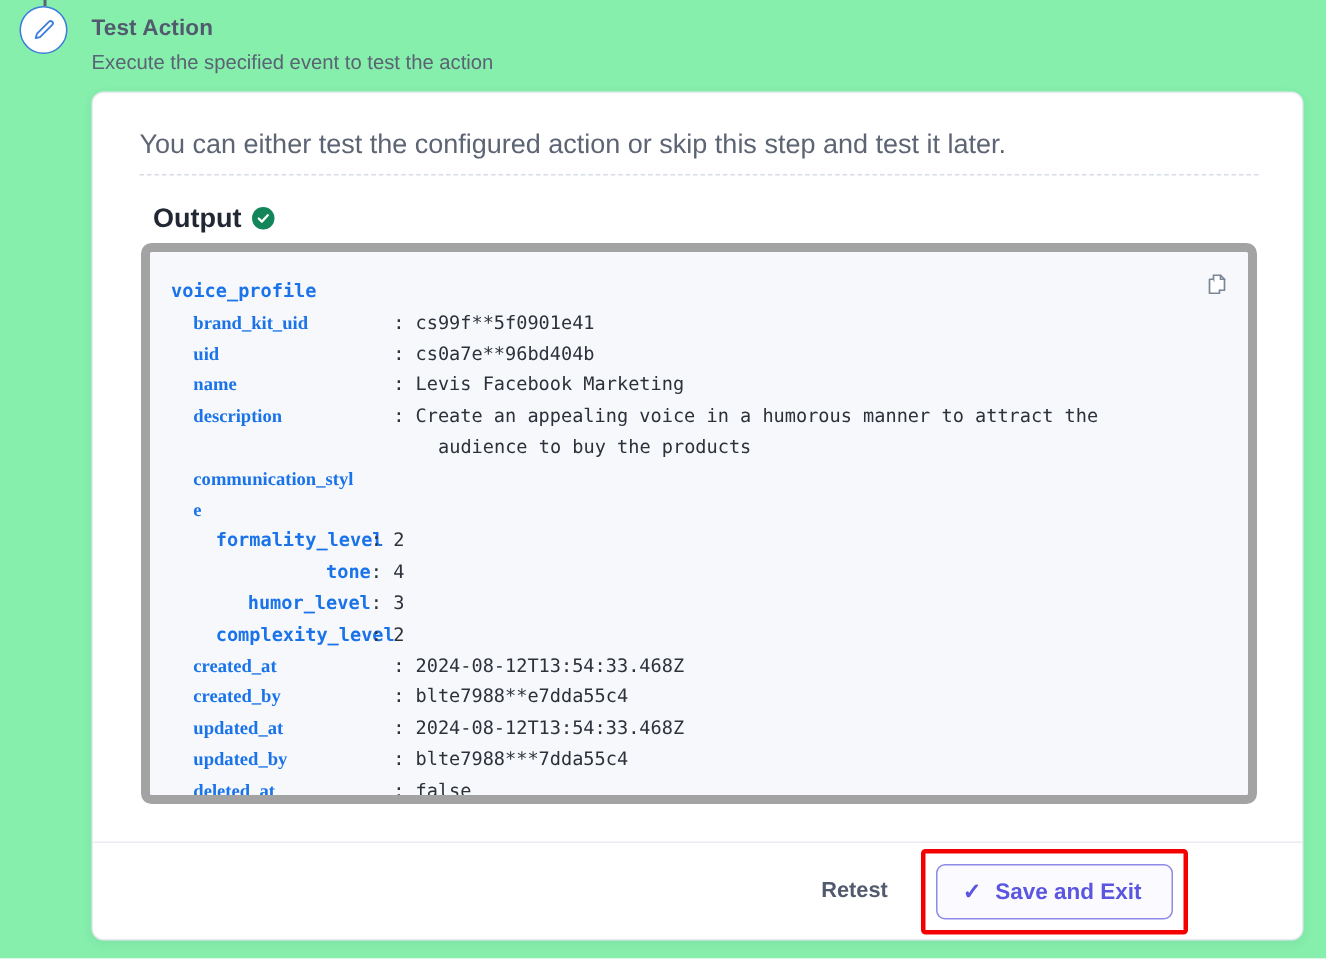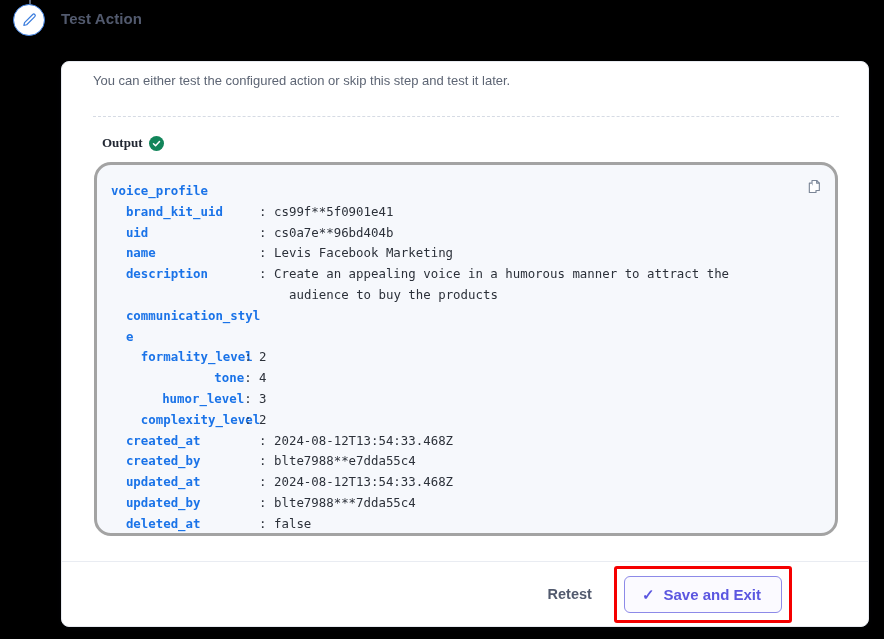--- a/index.html
+++ b/index.html
@@ -7,21 +7,21 @@
     margin: 0; padding: 0;
     width: 884px; height: 639px;
     background: #f4f6fa;
     font-family: "Liberation Sans", sans-serif;
     overflow: hidden;
   }
 
   #root {
     position: relative;
     width: 884px; height: 639px;
-    background: #000000;
+    background: #86efac;
   }
 
   
   .step-rail {
     position: absolute;
     left: 8px; top: 0;
     width: 44px; height: 60px;
   }
   .rail-line {
     position: absolute;
@@ -66,63 +66,62 @@
     left: 61px; top: 61px;
     width: 808px; height: 566px;
     background: #ffffff;
     border: 1px solid #e7eaf0;
     border-radius: 8px;
     box-shadow: 0 2px 7px rgba(40,50,80,.07);
   }
 
   .card-intro {
     position: absolute;
-    left: 31px; top: 9px;
-    font-size: 13px;
+    left: 31px; top: 24px;
+    font-size: 18px;
     color: #5d6574;
     line-height: 20px;
   }
 
   .dashed-divider {
     position: absolute;
     left: 31px; top: 54px;
     width: 746px;
     border-top: 1px dashed #d6dbe4;
   }
 
   
   .output-row {
     position: absolute;
     left: 40px; top: 73px;
     display: flex;
     align-items: center;
     gap: 7px;
   }
   .output-label {
-    font-size: 13px;
+    font-size: 18px;
     font-weight: bold;
     color: #222833;
-    font-family: Liberation Serif, serif;
   }
   .check-badge {
     width: 15px; height: 15px;
     border-radius: 50%;
     background: #12855a;
     display: flex; align-items: center; justify-content: center;
   }
   .check-badge svg { display: block; }
 
   
   .code-block {
     position: absolute;
     left: 32px; top: 100px;
     width: 744px; height: 374px;
     background: #f6f8fc;
-    border: 3px solid #a3a3a3;
-    border-radius: 17px;
+    border: 6px solid #a3a3a3;
+    border-radius: 7px;
     overflow: hidden;
   }
   .copy-btn {
     position: absolute;
     right: 11px; top: 11px;
     width: 20px; height: 20px;
     cursor: pointer;
     display: flex; align-items: center; justify-content: center;
   }
   .copy-btn svg { display: block; }
@@ -144,21 +143,21 @@
   }
   .jval { color: #2c313a; }
   .jcolon { color: #2c313a; }
 
   
   .ind0 { padding-left: 0px; }
   .ind1 { padding-left: 14.9px; }
   .ind2 { padding-left: 29.8px; text-align: right; }
   
   .kcol0 { width: 163px; }
-  .kcol1 { width: 148.1px; }
+  .kcol1 { width: 148.1px; font-family: Liberation Serif, serif; }
   .kcol2 { width: 133.2px; }
   .wrapcont { padding-left: 178px; margin-top: 24px; }
 
   
   .footer-divider {
     position: absolute;
     left: 0; top: 499px;
     width: 806px;
     border-top: 1px solid #e9ecf2;
   }
@@ -217,20 +216,21 @@
       <span>
         <svg width="17" height="17" viewBox="0 0 24 24" fill="none" stroke="#3b7ddd" stroke-width="1.7" stroke-linecap="round" stroke-linejoin="round">
           <path d="M16.5 3.5a2.1 2.1 0 0 1 3 3L8 18l-4 1 1-4z"></path>
         </svg>
       </span>
     </div>
   </div>
 
   <div class="heading">
     <div class="heading-title">Test Action</div>
+    <div class="heading-sub">Execute the specified event to test the action</div>
   </div>
 
   <div class="card">
 
     <div class="card-intro">You can either test the configured action or skip this step and test it later.</div>
 
     <div class="dashed-divider"></div>
 
     <div class="output-row">
       <span class="output-label">Output</span>

